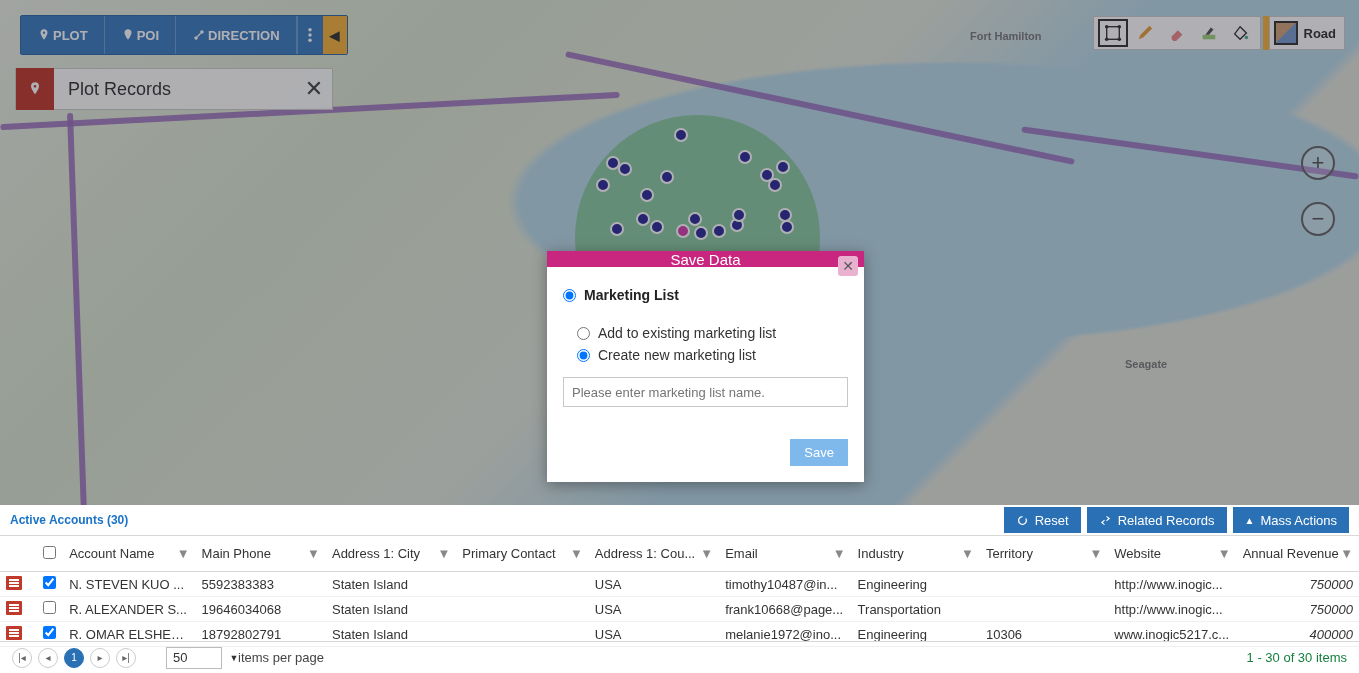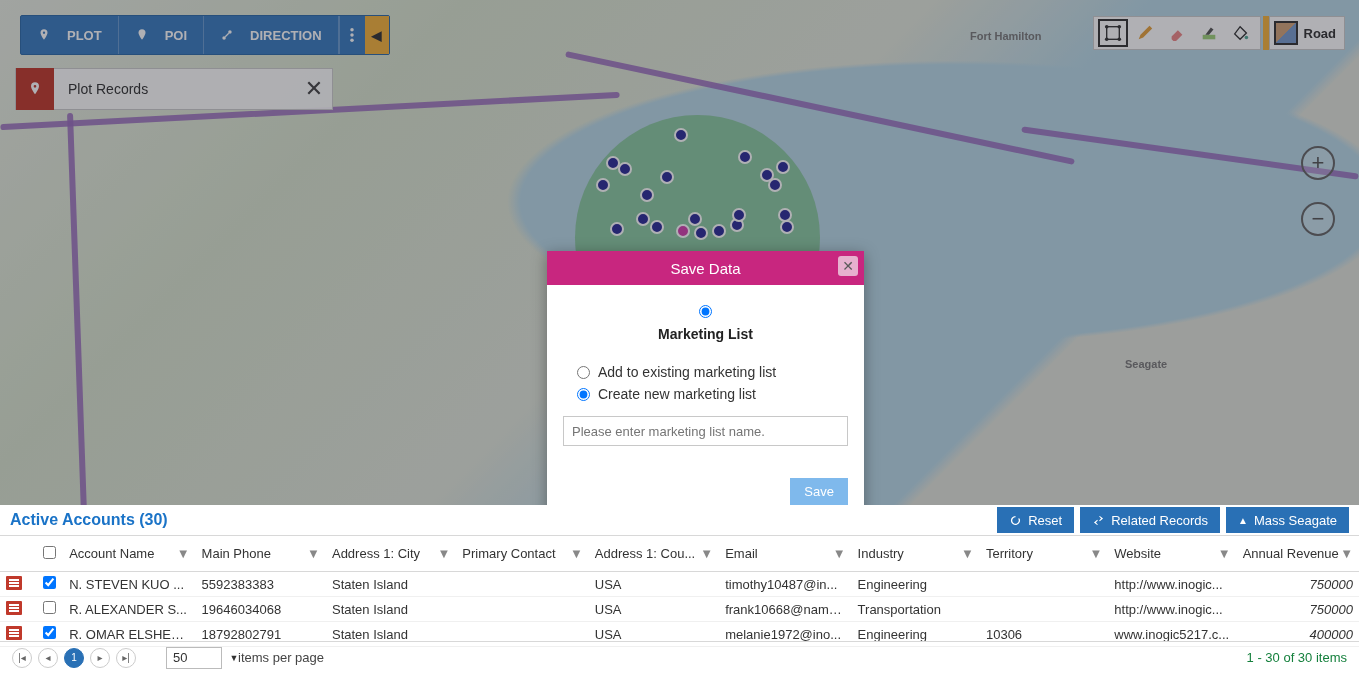--- a/index.html
+++ b/index.html
@@ -15,59 +15,59 @@
   
   .hwy { position:absolute; height:6px; background:#9a6bbf; border-radius:3px; opacity:.85; }
   
   .sel-circle { position:absolute; left:575px; top:115px; width:245px; height:245px; background:rgba(100,190,100,.55); border-radius:50%; }
   .pin { position:absolute; width:14px; height:14px; background:#2c2c9c; border:2px solid #fff; border-radius:50%; }
   .pin.pink { background:#d83db0; }
   
   .overlay-dim { position:absolute; left:0; top:0; width:1359px; height:673px; background:rgba(30,30,40,.35); }
   
   .ribbon { position:absolute; left:20px; top:15px; height:40px; display:flex; background:#3a7bbf; border:1px solid #2d6aa8; border-radius:2px; }
-  .ribbon .item { display:flex; align-items:center; gap:16px; color:#fff; font-weight:600; padding:0 16px; border-right:1px solid rgba(255,255,255,.25); cursor:pointer; }
+  .ribbon .item { display:flex; align-items:center; gap:2px; color:#fff; font-weight:600; padding:0 16px; border-right:1px solid rgba(255,255,255,.25); cursor:pointer; }
   .ribbon .item:last-of-type { border-right:none; }
   .ribbon .kebab { width:26px; display:flex; align-items:center; justify-content:center; border-left:1px solid rgba(255,255,255,.25); }
   .ribbon-caret { width:24px; background:#f4b33b; display:flex; align-items:center; justify-content:center; font-weight:bold; color:#333; }
   .ribbon svg { width:14px; height:14px; }
 
   
   .plot-card { position:absolute; left:15px; top:68px; width:318px; height:42px; background:rgba(255,255,255,.92); border:1px solid #ccc; display:flex; align-items:center; }
   .plot-card .badge { width:38px; height:42px; background:#c0392b; display:flex; align-items:center; justify-content:center; color:#fff; }
-  .plot-card .title { flex:1; padding-left:14px; color:#333; font-size:14px; }
+  .plot-card .title { flex:1; padding-left:14px; color:#333; font-size:18px; }
   .plot-card .x { width:36px; text-align:center; font-size:22px; color:#444; cursor:pointer; }
 
   
   .draw-tools { position:absolute; right:98px; top:16px; height:34px; background:#fff; border:1px solid #ccc; display:flex; align-items:center; padding:0 4px; gap:2px; }
   .draw-tools .tool { width:30px; height:28px; display:flex; align-items:center; justify-content:center; cursor:pointer; }
   .draw-tools .tool.active { border:2px solid #333; }
   .draw-caret { position:absolute; right:70px; top:16px; width:26px; height:34px; background:#f4b33b; display:flex; align-items:center; justify-content:center; font-weight:bold; }
   .maptype { position:absolute; right:14px; top:16px; height:34px; background:#fff; border:1px solid #ccc; display:flex; align-items:center; padding:0 8px 0 4px; gap:6px; font-weight:600; color:#333; }
   .maptype .sw { width:24px; height:24px; background:linear-gradient(135deg,#d2a379 48%, #789ccc 48%); border:2px solid #333; }
 
   .zoom { position:absolute; right:24px; width:34px; height:34px; border:2px solid #666; border-radius:50%; display:flex; align-items:center; justify-content:center; font-size:22px; color:#555; background:rgba(255,255,255,.2); cursor:pointer; }
 
   
   .modal { position:absolute; left:547px; top:251px; width:317px; background:#fff; box-shadow:0 3px 14px rgba(0,0,0,.35); }
-  .modal .hdr { height:34px; background:#c8267f; color:#fff; display:flex; align-items:center; justify-content:center; font-size:15px; position:relative; }
+  .modal .hdr { height:16px; background:#c8267f; color:#fff; display:flex; align-items:center; justify-content:center; font-size:15px; position:relative; }
   .modal .hdr .close { position:absolute; right:6px; top:5px; width:20px; height:20px; background:#e7b1cf; border-radius:3px; color:#5a5a5a; display:flex; align-items:center; justify-content:center; font-size:14px; cursor:pointer; }
   .modal .body { padding:14px 16px 16px; }
   .mradio { display:flex; align-items:center; gap:8px; margin:6px 0; font-size:14px; color:#333; }
-  .mradio.bold { font-weight:700; color:#222;flex-direction:column; }
+  .mradio.bold { font-weight:700; color:#222; }
   .mradio input { width:13px; height:13px; }
   .sub { margin-left:14px; }
   .modal input[type=text] { width:100%; height:30px; border:1px solid #c8c8c8; padding:0 8px; font-size:13px; color:#555; margin-top:8px; }
   .modal .gap { height:28px; }
   .modal .save-btn { float:right; background:#7fb9ec; color:#fff; border:none; padding:6px 14px; font-size:13px; margin-top:4px; cursor:pointer; }
 
   
   .bottom { position:absolute; left:0; top:505px; width:1359px; height:168px; background:#fff; }
   .bottom-bar { height:30px; display:flex; align-items:center; padding:0 10px; }
-  .active-acc { color:#1a73c7; font-weight:700; font-size:16px; }
+  .active-acc { color:#1a73c7; font-weight:700; font-size:12px; }
   .spacer { flex:1; }
   .bbtn { background:#2970b5; color:#fff; border:none; height:26px; padding:0 12px; margin-left:6px; font-size:13px; display:inline-flex; align-items:center; gap:6px; cursor:pointer; }
   .bbtn svg { width:13px; height:13px; fill:#fff; }
 
   table.grid { width:100%; border-collapse:collapse; }
   table.grid th { text-align:left; font-weight:400; color:#333; height:36px; border-top:1px solid #d8d8d8; border-bottom:1px solid #d8d8d8; padding:0 6px; position:relative; font-size:13px; background:#fff; }
   table.grid th .f { position:absolute; right:6px; top:10px; color:#888; }
   table.grid td { height:25px; padding:0 6px; font-size:13px; color:#333; border-bottom:1px solid #f0f0f0; white-space:nowrap; overflow:hidden; text-overflow:ellipsis; max-width:0; }
   .row-icon { width:16px; height:14px; background:#c0392b; display:inline-block; border-radius:1px; position:relative; }
   .row-icon::after { content:""; position:absolute; left:3px; top:3px; width:10px; height:2px; background:#fff; box-shadow:0 3px 0 #fff, 0 6px 0 #fff; }
@@ -248,21 +248,21 @@
       <span>Reset</span>
     </button>
     <button class="bbtn">
       <svg viewBox="0 0 20 20">
           <path d="M3 7h11l-3-3 1-1 5 4-5 4-1-1 3-3H3zM17 13H6l3 3-1 1-5-4 5-4 1 1-3 3h11z"></path>
         </svg>
       <span>Related Records</span>
     </button>
     <button class="bbtn">
       <span style="font-size:10px;">▲</span>
-      <span>Mass Seagate</span>
+      <span>Mass Actions</span>
     </button>
   </div>
 
   <table class="grid">
     <colgroup>
       <col style="width:36px">
         <col style="width:26px">
         <col style="width:130px">
         <col style="width:128px">
       <col style="width:128px">
@@ -306,21 +306,21 @@
         <td class="ar">750000</td>
       </tr>
       <tr>
         <td><span class="row-icon"></span></td>
         <td><input type="checkbox" style=""></td>
         <td>R. ALEXANDER S...</td>
         <td>19646034068</td>
         <td>Staten Island</td>
         <td></td>
         <td>USA</td>
-        <td>frank10668@name...</td>
+        <td>frank10668@page...</td>
         <td>Transportation</td>
         <td></td>
         <td>http://www.inogic...</td>
         <td class="ar">750000</td>
       </tr>
       <tr>
         <td><span class="row-icon"></span></td>
         <td><input type="checkbox" checked="" style=""></td>
         <td>R. OMAR ELSHERI...</td>
         <td>18792802791</td>

